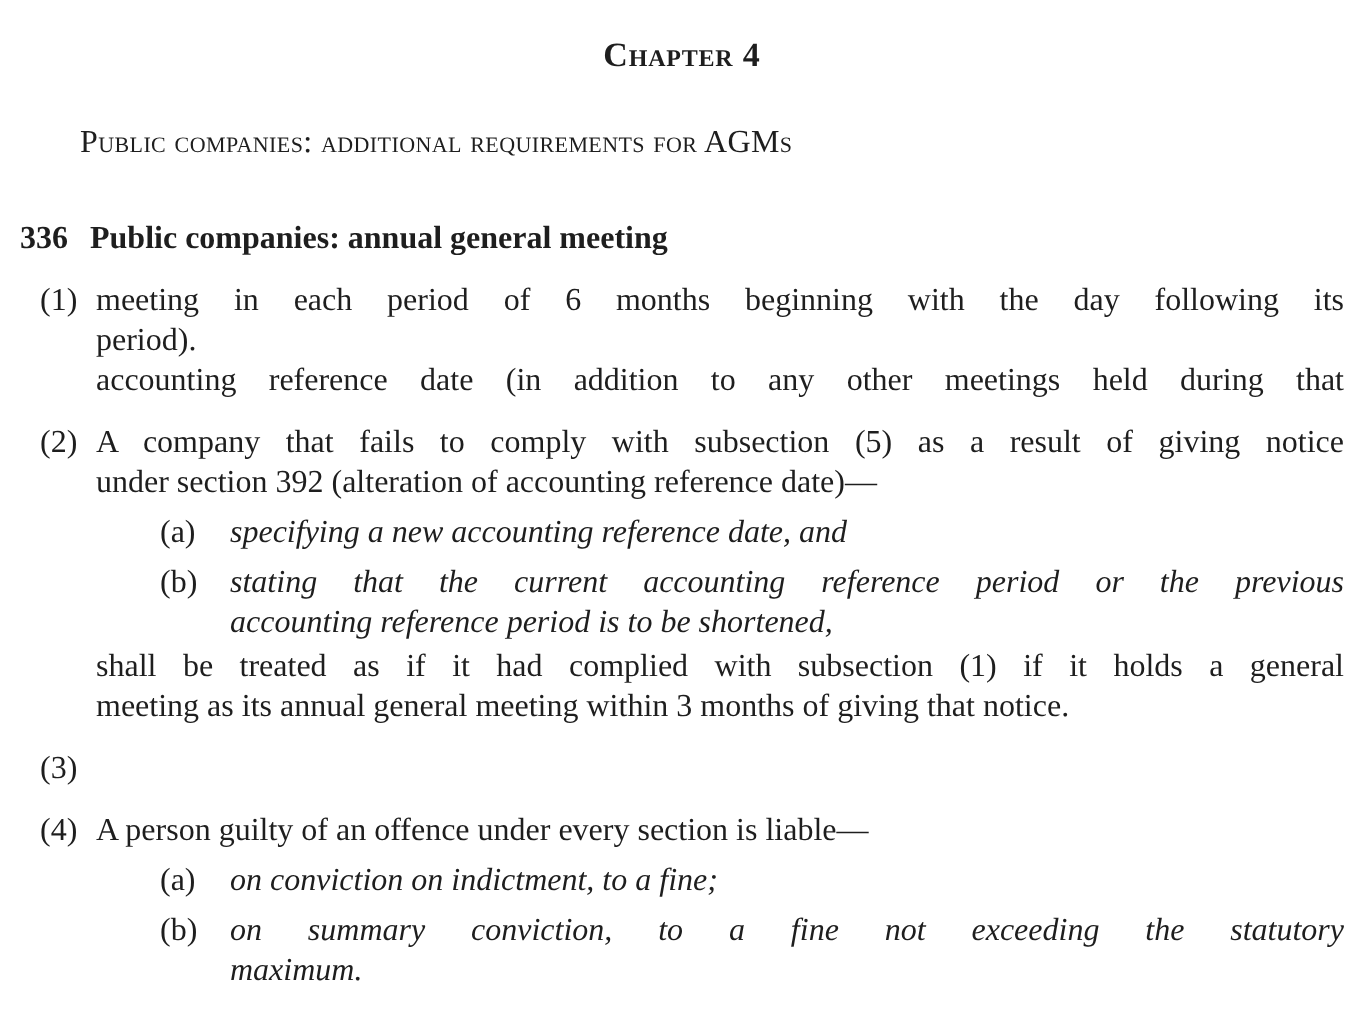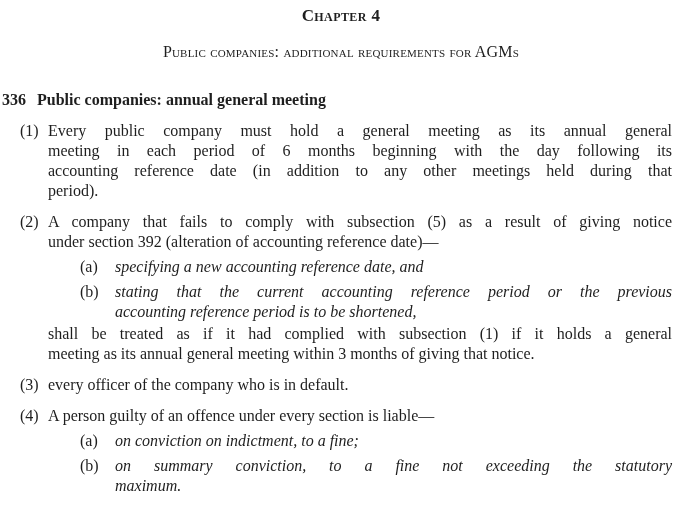--- a/index.html
+++ b/index.html
@@ -22,32 +22,34 @@
     padding-top: 6px;
     background: #ffffff;
   }
   .chapter {
     text-align: center;
     font-variant: small-caps;
     font-weight: bold;
     font-size: 17px;
     line-height: 20px;
     letter-spacing: 0.4px;
+    margin-top: 12px;
   }
   .subheading {
-    text-align: center;
+    text-align: left;
     font-variant: small-caps;
     font-size: 16px;
     line-height: 20px;
     letter-spacing: 0.2px;
-    margin-top: 16px;
+    margin-top: 24px;
+    padding-left: 40px;
   }
   .section-head {
     margin-top: 28px;
-    padding-left: 2px;
+    padding-left: 10px;
     font-weight: bold;
     font-size: 16px;
     line-height: 20px;
   }
   .sec-num {
     display: inline-block;
     width: 35px;
   }
   .subsection {
     display: flex;
@@ -98,24 +100,23 @@
   <div class="chapter">Chapter 4</div>
   <div class="subheading">Public companies: additional requirements for AGMs</div>
   <div class="section-head">
     <span class="sec-num">336</span><span class="sec-title">Public companies: annual general meeting</span>
   </div>
   <div id="subsections">
       <div class="subsection">
         <div class="ss-num">(1)</div>
         <div class="ss-body">
           <div class="block text">
-            <div class="line">Every public company must hold a general meeting as its annual general</div>
             <div class="line">meeting in each period of 6 months beginning with the day following its</div>
+            <div class="line last">period).</div>
             <div class="line">accounting reference date (in addition to any other meetings held during that</div>
-            <div class="line last">period).</div>
           </div>
         </div>
       </div>
       <div class="subsection">
         <div class="ss-num">(2)</div>
         <div class="ss-body">
           <div class="block text">
             <div class="line">A company that fails to comply with subsection (5) as a result of giving notice</div>
             <div class="line last">under section 392 (alteration of accounting reference date)—</div>
           </div>
@@ -135,21 +136,20 @@
           <div class="block text">
             <div class="line">shall be treated as if it had complied with subsection (1) if it holds a general</div>
             <div class="line last">meeting as its annual general meeting within 3 months of giving that notice.</div>
           </div>
         </div>
       </div>
       <div class="subsection">
         <div class="ss-num">(3)</div>
         <div class="ss-body">
           <div class="block text">
-            <div class="line last">every officer of the company who is in default.</div>
           </div>
         </div>
       </div>
       <div class="subsection">
         <div class="ss-num">(4)</div>
         <div class="ss-body">
           <div class="block text">
             <div class="line last">A person guilty of an offence under every section is liable—</div>
           </div>
           <div class="block para">

